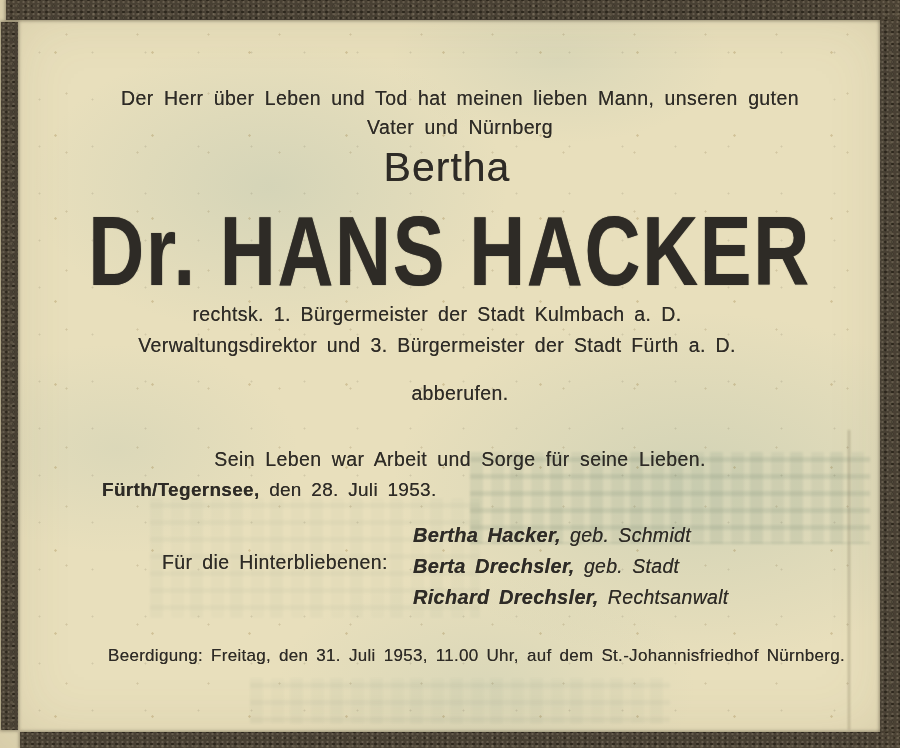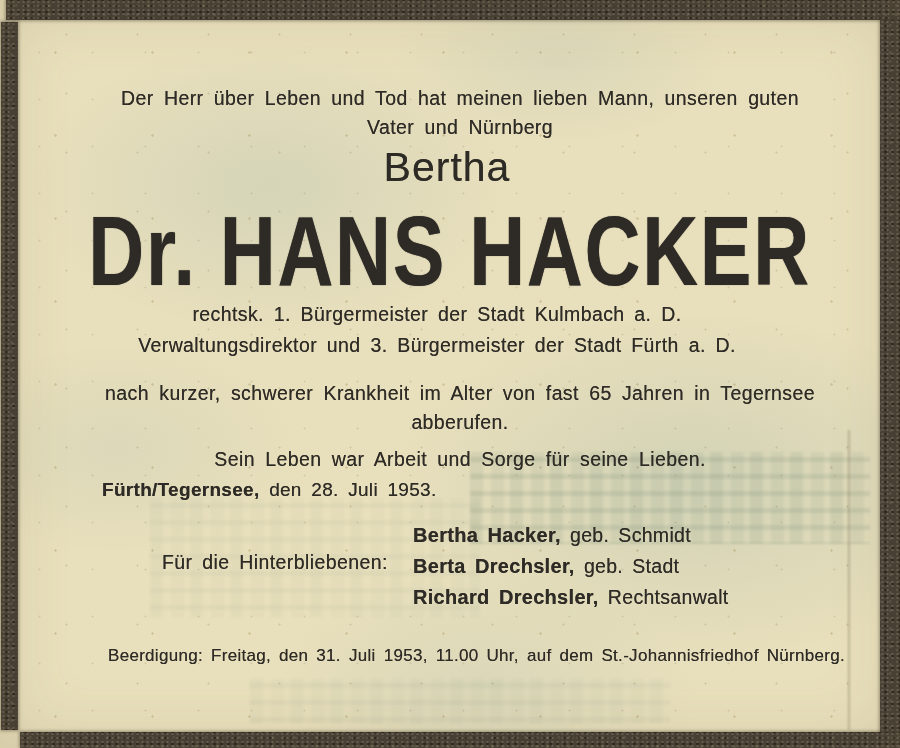--- a/index.html
+++ b/index.html
@@ -71,21 +71,21 @@
     text-shadow:0 0 1px rgba(46,43,38,.7);}
   .titles{position:absolute;left:0;right:26px;top:299px;text-align:center;
     font-size:19.5px;letter-spacing:.4px;word-spacing:4px;line-height:31px;}
   .death-para{position:absolute;left:100px;top:379px;width:720px;}
   .tribute{position:absolute;left:100px;top:437px;width:720px;margin-top:8px;}
   .dateline{position:absolute;left:102px;top:479px;font-size:19px;
     letter-spacing:.3px;word-spacing:4px;}
   .mourners-label{position:absolute;left:162px;top:527px;font-size:19.5px;
     letter-spacing:.4px;word-spacing:4px;margin-top:24px;}
   .mourners{position:absolute;left:413px;top:524px;}
-  .mourner-row{height:31px;font-size:19.5px;letter-spacing:.3px;word-spacing:3.5px;}
+  .mourner-row{height:31px;font-size:19.5px;letter-spacing:.3px;word-spacing:3.5px;font-style:italic;}
   .mourner-row b{font-size:20px;}
   .funeral{position:absolute;left:108px;top:646px;font-size:17px;
     letter-spacing:.3px;word-spacing:3px;}
   b{font-weight:bold;}
 </style>
 </head>
 <body>
 
 <div class="scan">
 
@@ -107,21 +107,20 @@
   <div class="name-row">
     <span class="name-text">Dr. HANS HACKER</span>
   </div>
 
   <div class="titles ink">
     <div>rechtsk. 1. Bürgermeister der Stadt Kulmbach a. D.</div>
     <div>Verwaltungsdirektor und 3. Bürgermeister der Stadt Fürth a. D.</div>
   </div>
 
   <div class="death-para body-text ink">
-    <div>nach kurzer, schwerer Krankheit im Alter von fast 65 Jahren in Tegernsee</div>
     <div>abberufen.</div>
   </div>
 
   <div class="tribute body-text ink">Sein Leben war Arbeit und Sorge für seine Lieben.</div>
 
   <div class="dateline ink">
     <b>Fürth/Tegernsee,</b><span> den 28. Juli 1953.</span>
   </div>
 
   <div class="mourners-label ink">Für die Hinterbliebenen:</div>

